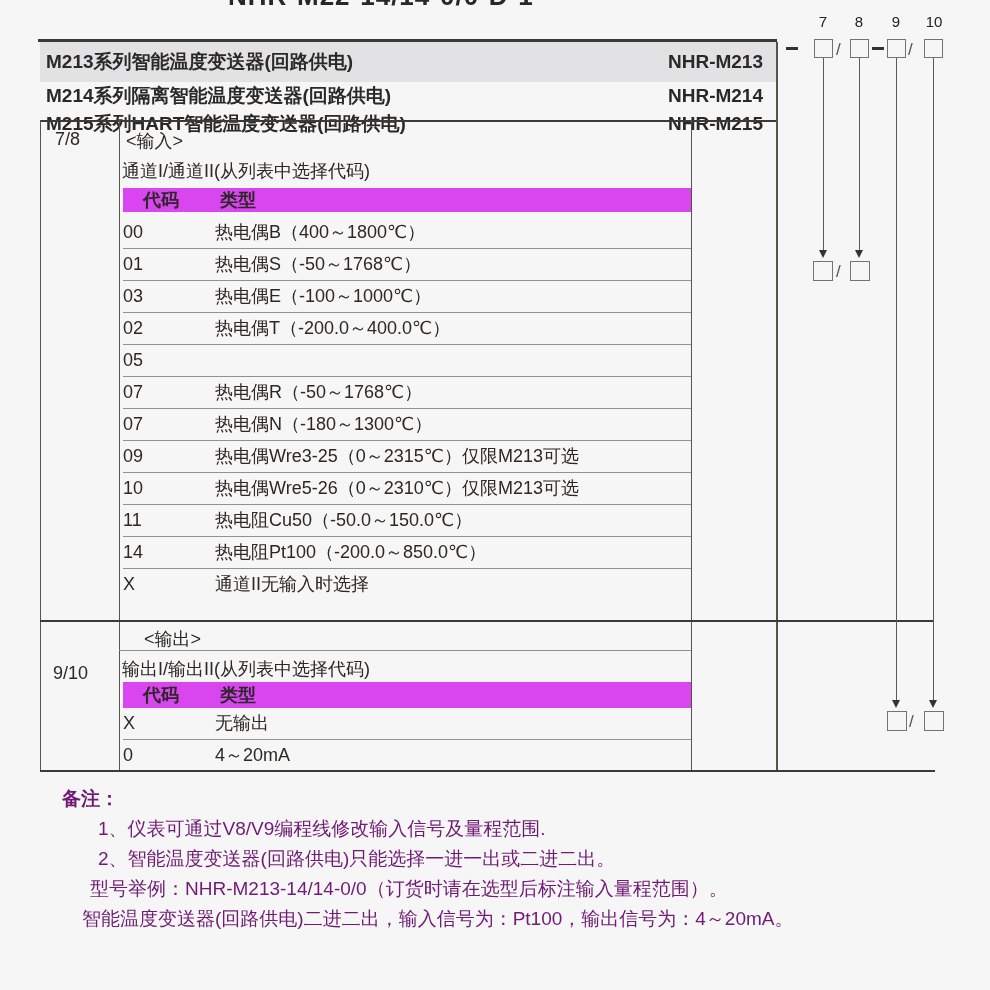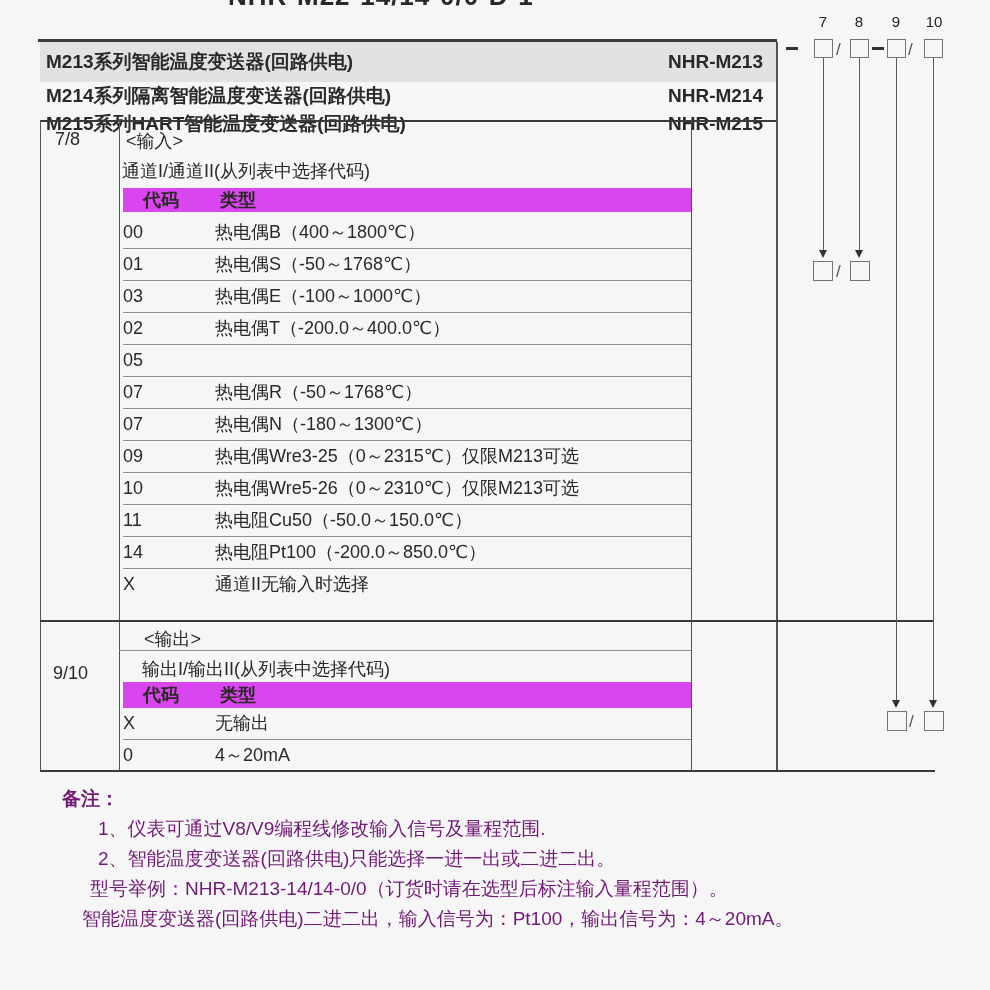--- a/index.html
+++ b/index.html
@@ -136,21 +136,21 @@
       </div>
       <div class="trow">
         <span class="tcode">X</span>
         <span class="ttype">通道II无输入时选择</span>
       </div>
     </div>
 
   <div class="sec-label" style="left:53px; top:627px;margin-top:36px;">9/10</div>
   <div class="sec-title" style="left:144px; top:627px;">&lt;输出&gt;</div>
   <div class="hline thin" style="left:119px; top:650px; width:572px; height:1px;"></div>
-  <div class="sec-sub" style="left:122px; top:657px;margin-left:20px;">输出I/输出II(从列表中选择代码)</div>
+  <div class="sec-sub" style="left:122px; top:657px;">输出I/输出II(从列表中选择代码)</div>
   <div class="band" style="top:682px; height:26px;">
     <span class="bcode">代码</span>
     <span>类型</span>
   </div>
   <div class="rows" style="top:708px;">
       <div class="trow">
         <span class="tcode">X</span>
         <span class="ttype">无输出</span>
       </div>
       <div class="trow">

